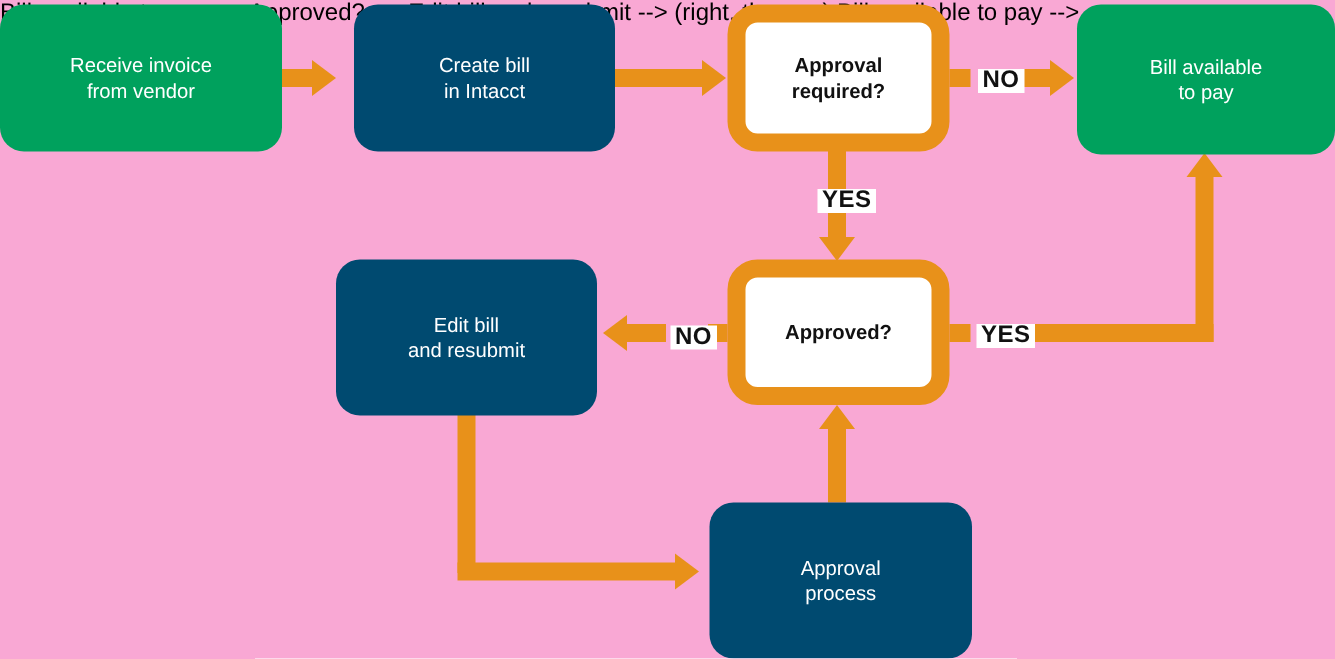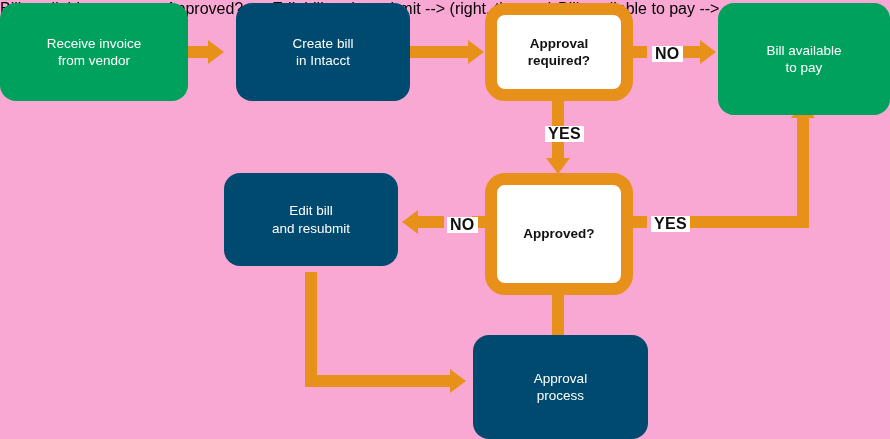--- a/index.html
+++ b/index.html
@@ -152,31 +152,31 @@
   <div class="node node-navy" style="left:224px; top:3px; width:174px; height:98px;margin-left:12px;">
     <span class="label">Create bill
 in Intacct</span>
   </div>
 
   <div class="node node-decision" style="left:485px; top:3px; width:148px; height:98px;">
     <span class="label">Approval
 required?</span>
   </div>
 
-  <div class="node node-green" style="left:718px; top:3px; width:172px; height:112px;">
+  <div class="node node-green" style="left:718px; top:3px; width:172px; height:100px;">
     <span class="label">Bill available
 to pay</span>
   </div>
 
-  <div class="node node-navy" style="left:224px; top:173px; width:174px; height:93px;">
+  <div class="node node-navy" style="left:224px; top:173px; width:174px; height:104px;">
     <span class="label">Edit bill
 and resubmit</span>
   </div>
 
-  <div class="node node-decision" style="left:485px; top:173px; width:148px; height:122px;">
+  <div class="node node-decision" style="left:485px; top:173px; width:148px; height:97px;">
     <span class="label">Approved?</span>
   </div>
 
   <div class="node node-navy" style="left:473px; top:335px; width:175px; height:104px;">
     <span class="label">Approval
 process</span>
   </div>
 
   
 

